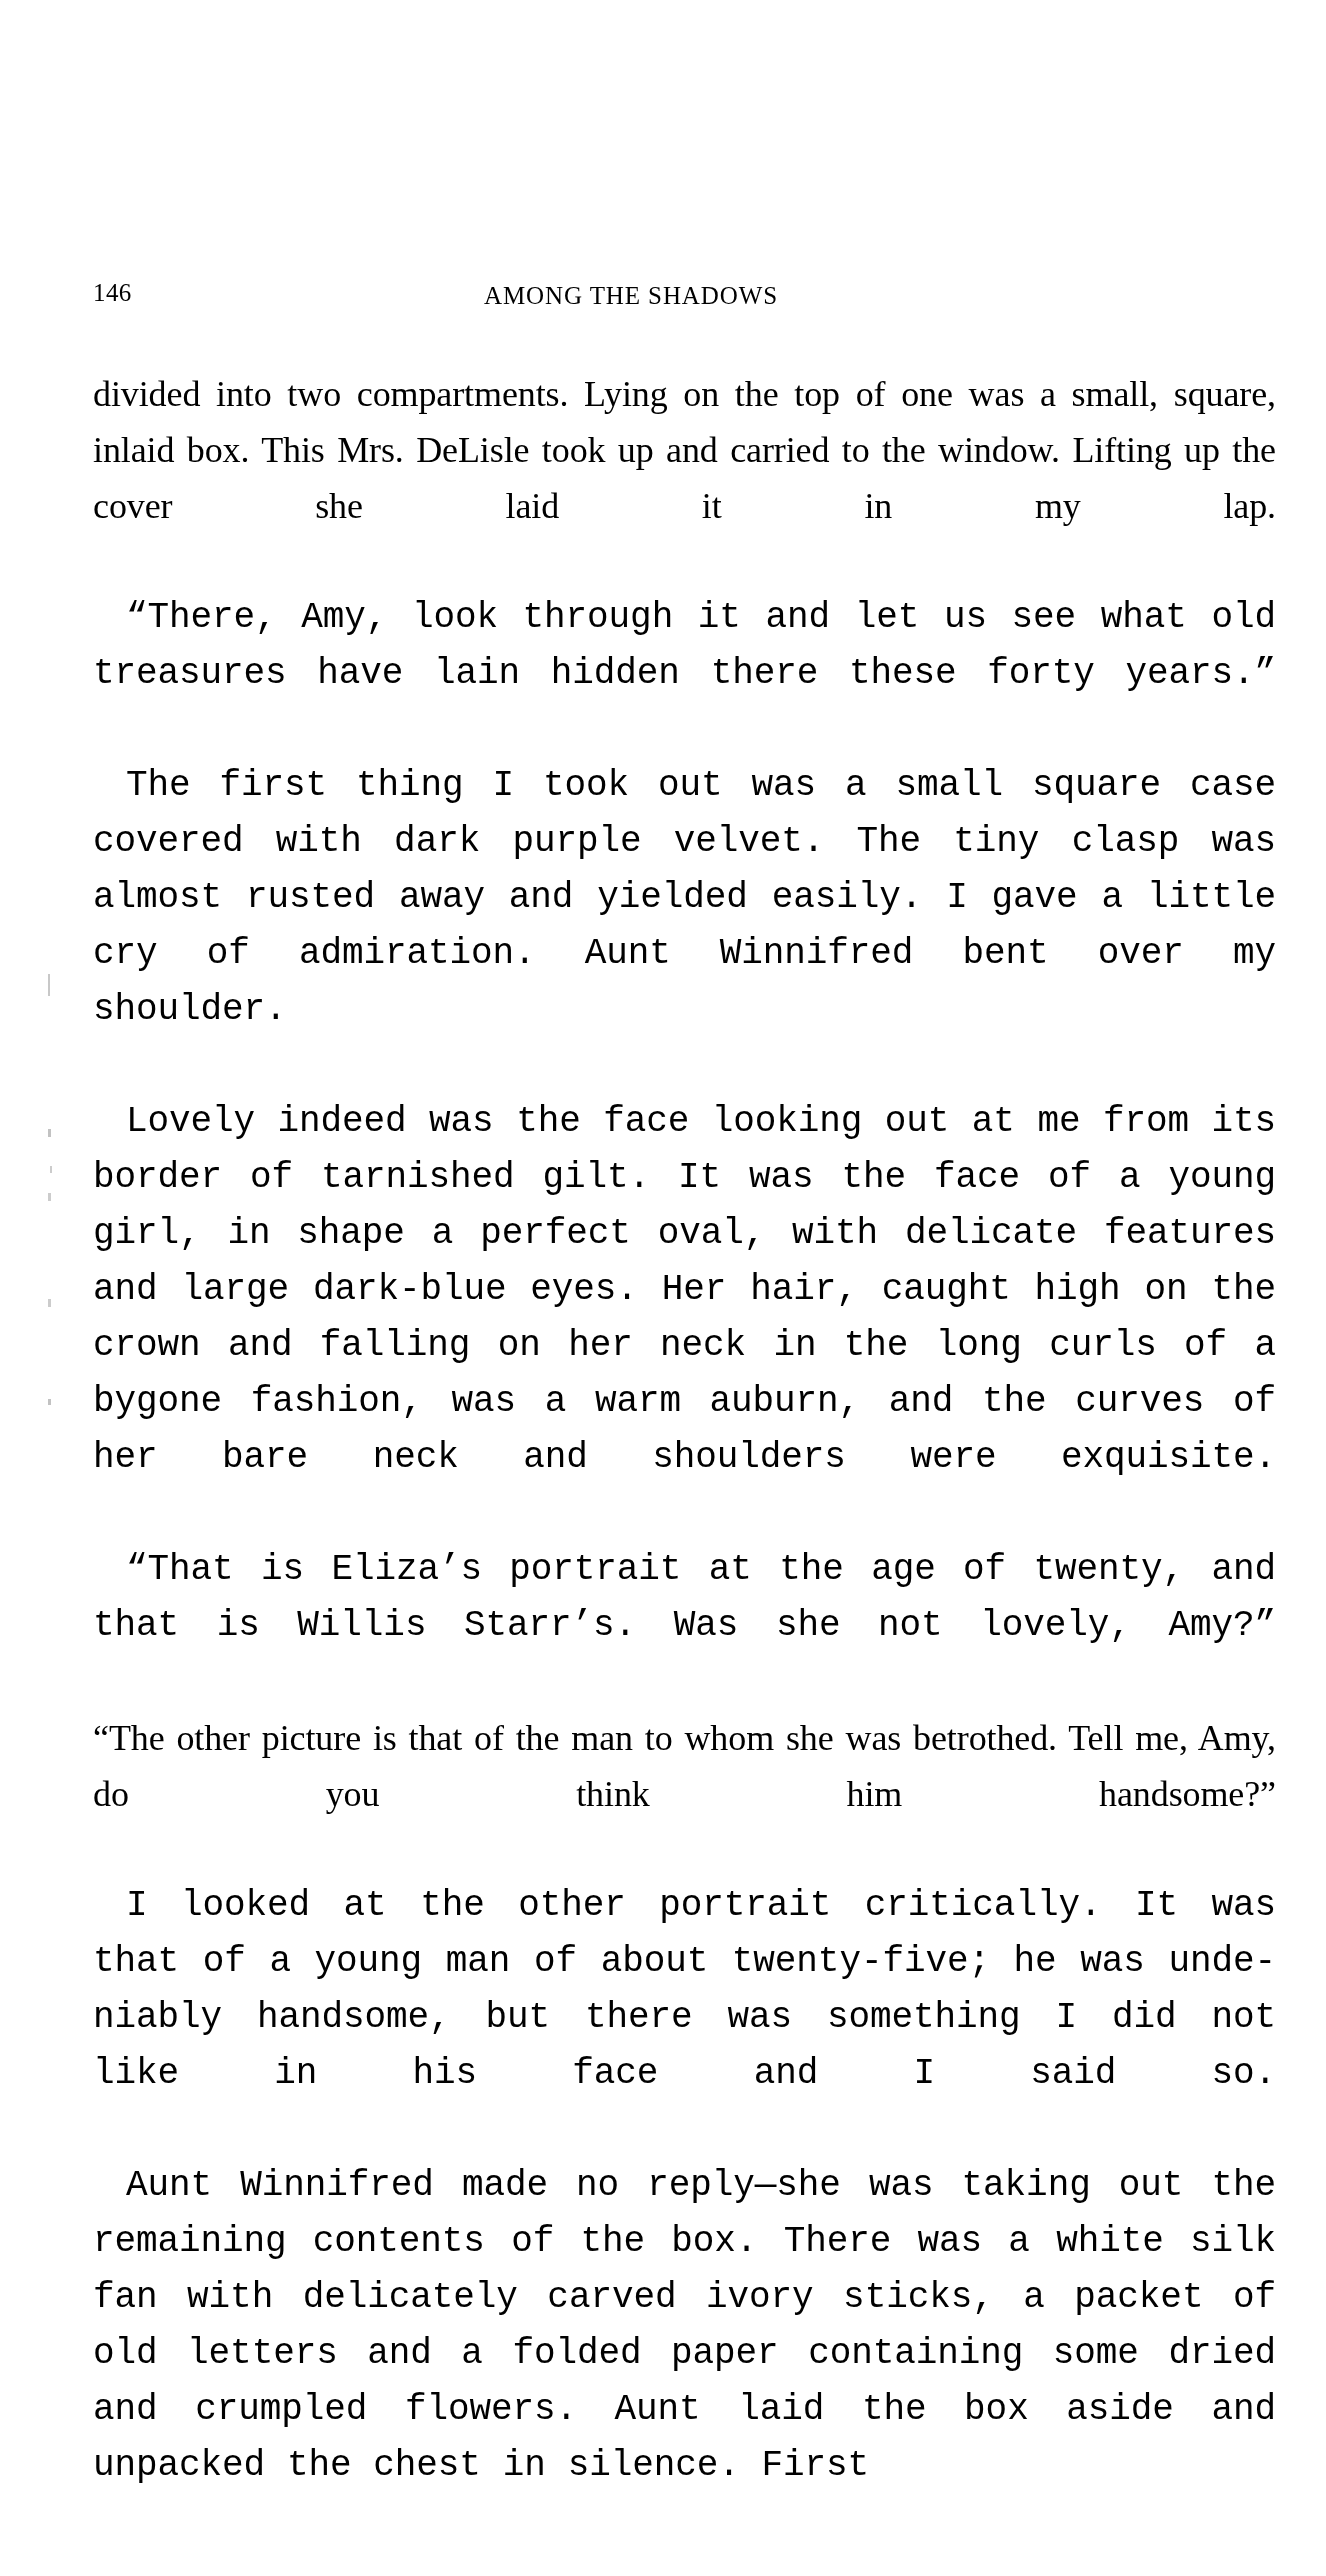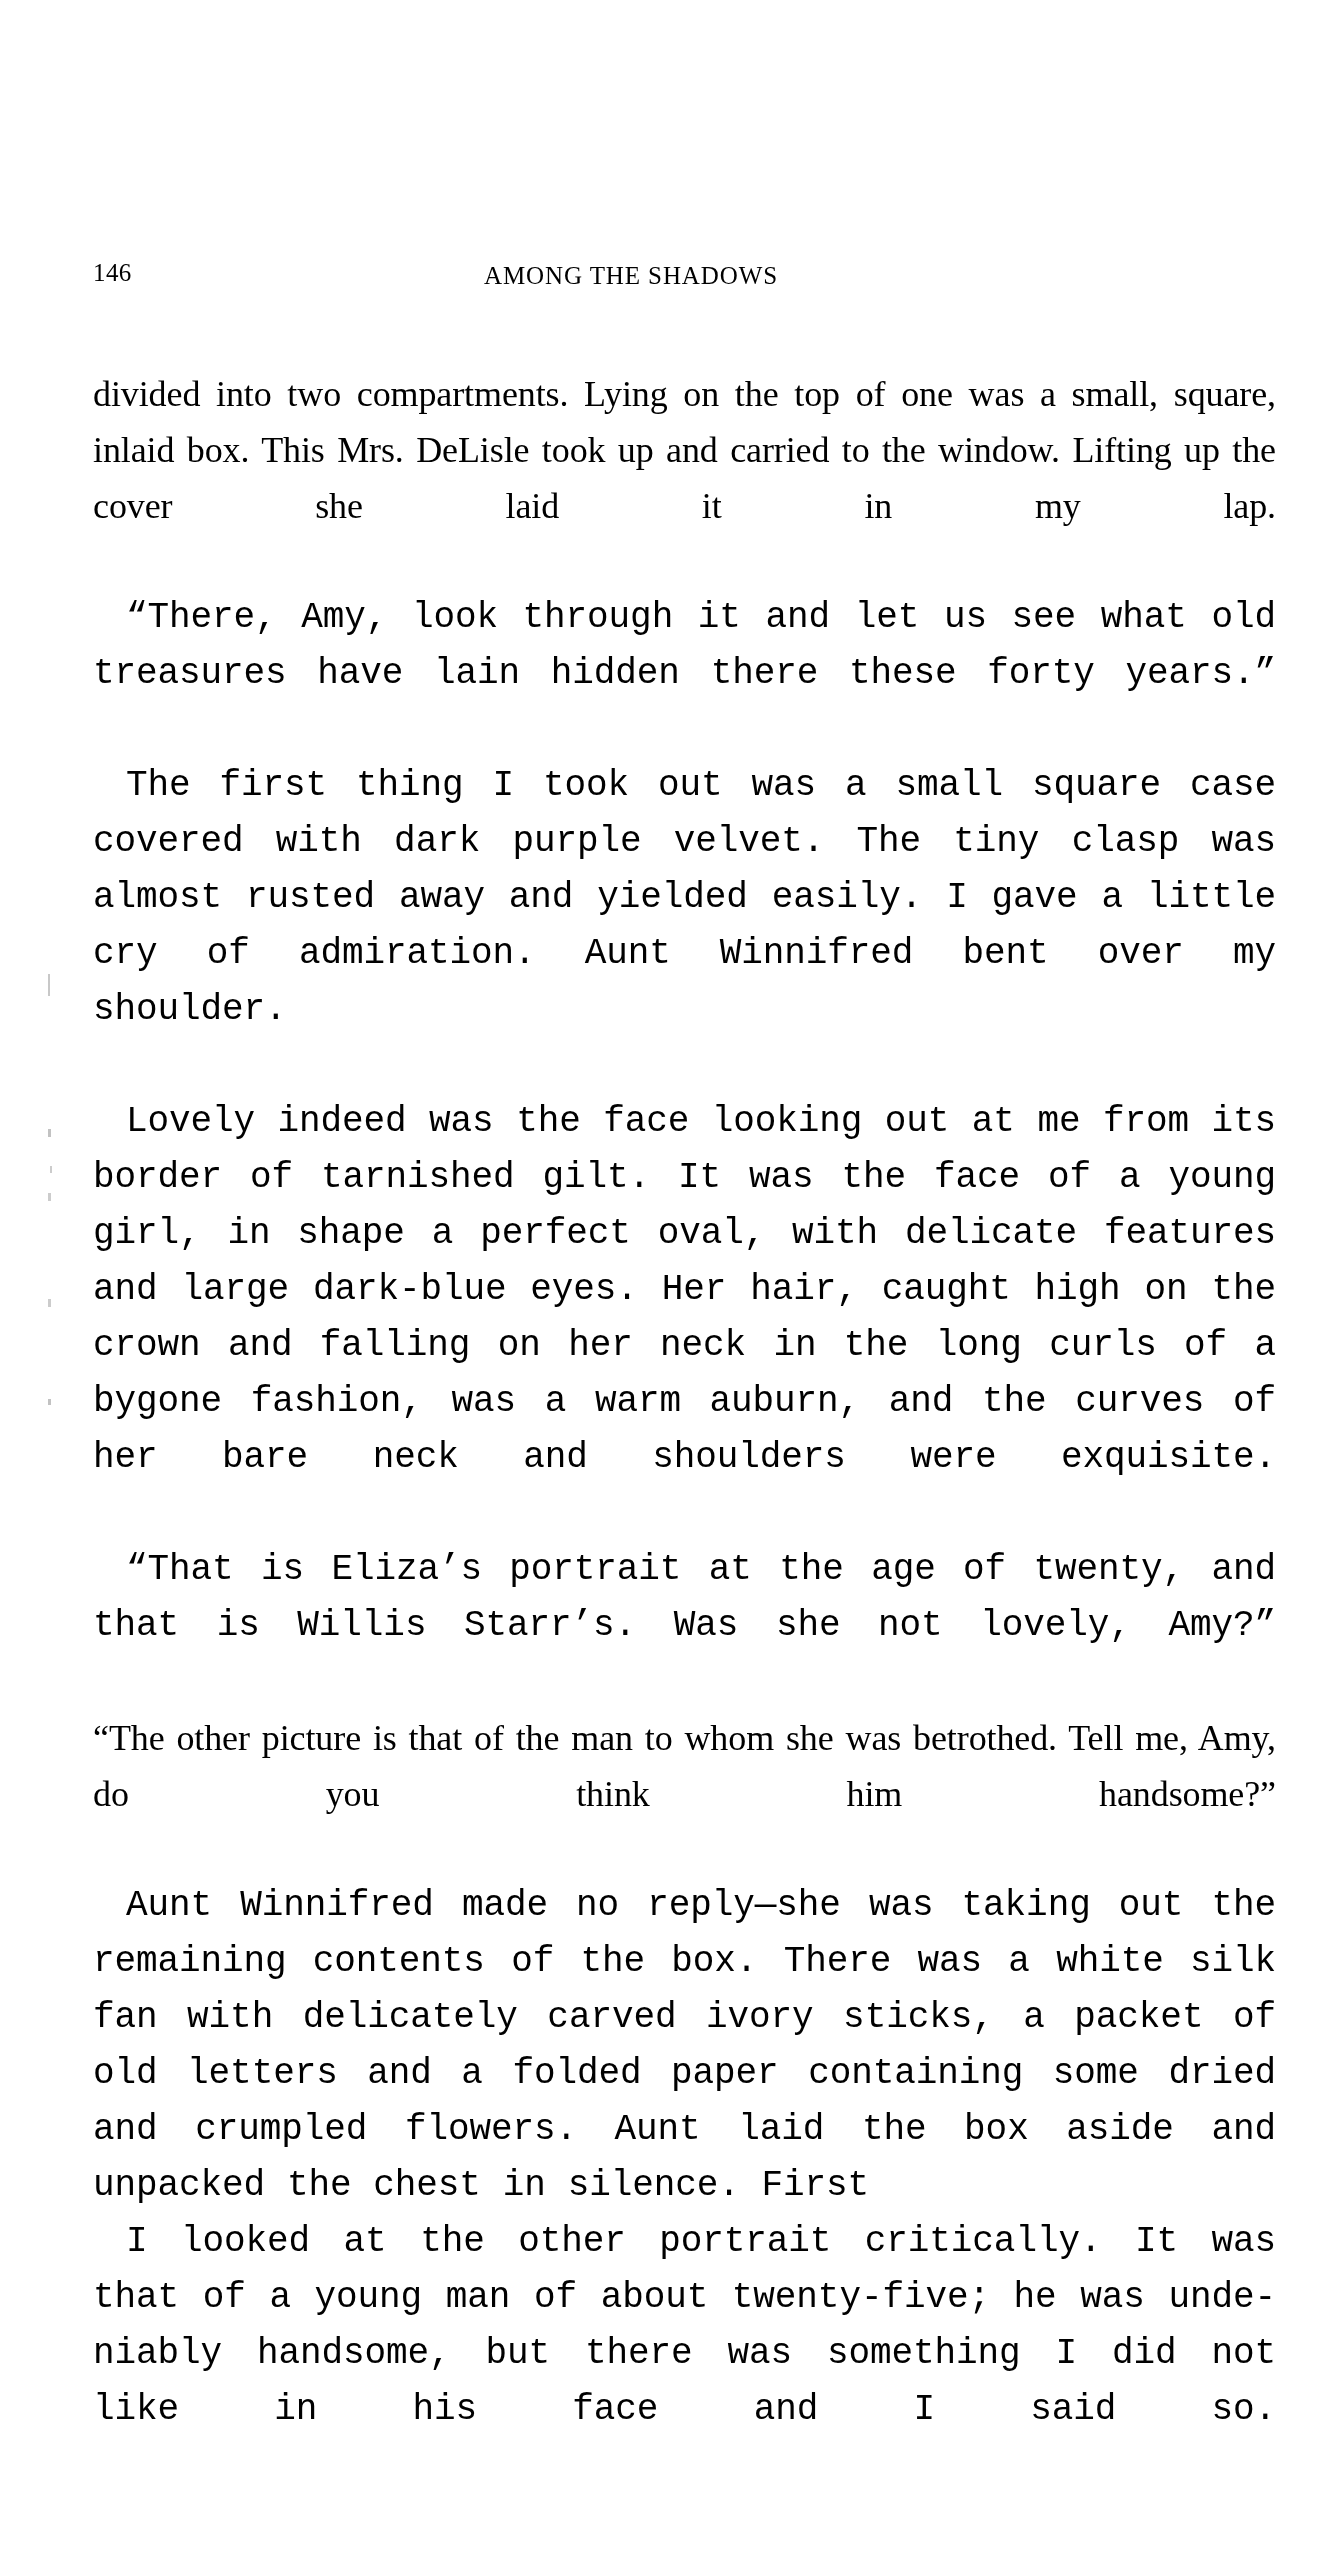--- a/index.html
+++ b/index.html
@@ -20,21 +20,21 @@
     position: absolute;
     left: 0;
     top: 0;
     width: 1327px;
     height: 2576px;
     background: #ffffff;
   }
   .page-inner {
     position: absolute;
     left: 93px;
-    top: 260px;
+    top: 280px;
     width: 1183px;
   }
   
   .running-head {
     position: relative;
     height: 48px;
     width: 1183px;
   }
   .folio {
     position: absolute;
@@ -117,18 +117,18 @@
     </div>
   </div>
 
   <div class="textblock">
     <p class="para noindent">divided into two compartments. Lying on the top of one was a small, square, inlaid box. This Mrs. DeLisle took up and carried to the window. Lifting up the cover she laid it in my lap.</p>
     <p class="para indent">“There, Amy, look through it and let us see what old treasures have lain hidden there these forty years.”</p>
     <p class="para indent">The first thing I took out was a small square case covered with dark purple velvet. The tiny clasp was almost rusted away and yielded easily. I gave a little cry of admiration. Aunt Winnifred bent over my shoulder.</p>
     <p class="para indent">Lovely indeed was the face looking out at me from its border of tarnished gilt. It was the face of a young girl, in shape a perfect oval, with delicate features and large dark-blue eyes. Her hair, caught high on the crown and falling on her neck in the long curls of a bygone fashion, was a warm auburn, and the curves of her bare neck and shoulders were exquisite.</p>
     <p class="para indent">“That is Eliza’s portrait at the age of twenty, and that is Willis Starr’s. Was she not lovely, Amy?”</p>
     <p class="para noindent">“The other picture is that of the man to whom she was betrothed. Tell me, Amy, do you think him handsome?”</p>
+    <p class="para indent">I looked at the other portrait critically. It was that of a young man of about twenty-five; he was unde-niably handsome, but there was something I did not like in his face and I said so.</p>
     <p class="para indent lastflush">Aunt Winnifred made no reply—she was taking out the remaining contents of the box. There was a white silk fan with delicately carved ivory sticks, a packet of old letters and a folded paper containing some dried and crumpled flowers. Aunt laid the box aside and unpacked the chest in silence. First</p>
-    <p class="para indent">I looked at the other portrait critically. It was that of a young man of about twenty-five; he was unde-niably handsome, but there was something I did not like in his face and I said so.</p>
   </div>
 
 </div>
 
 
 </body></html>

